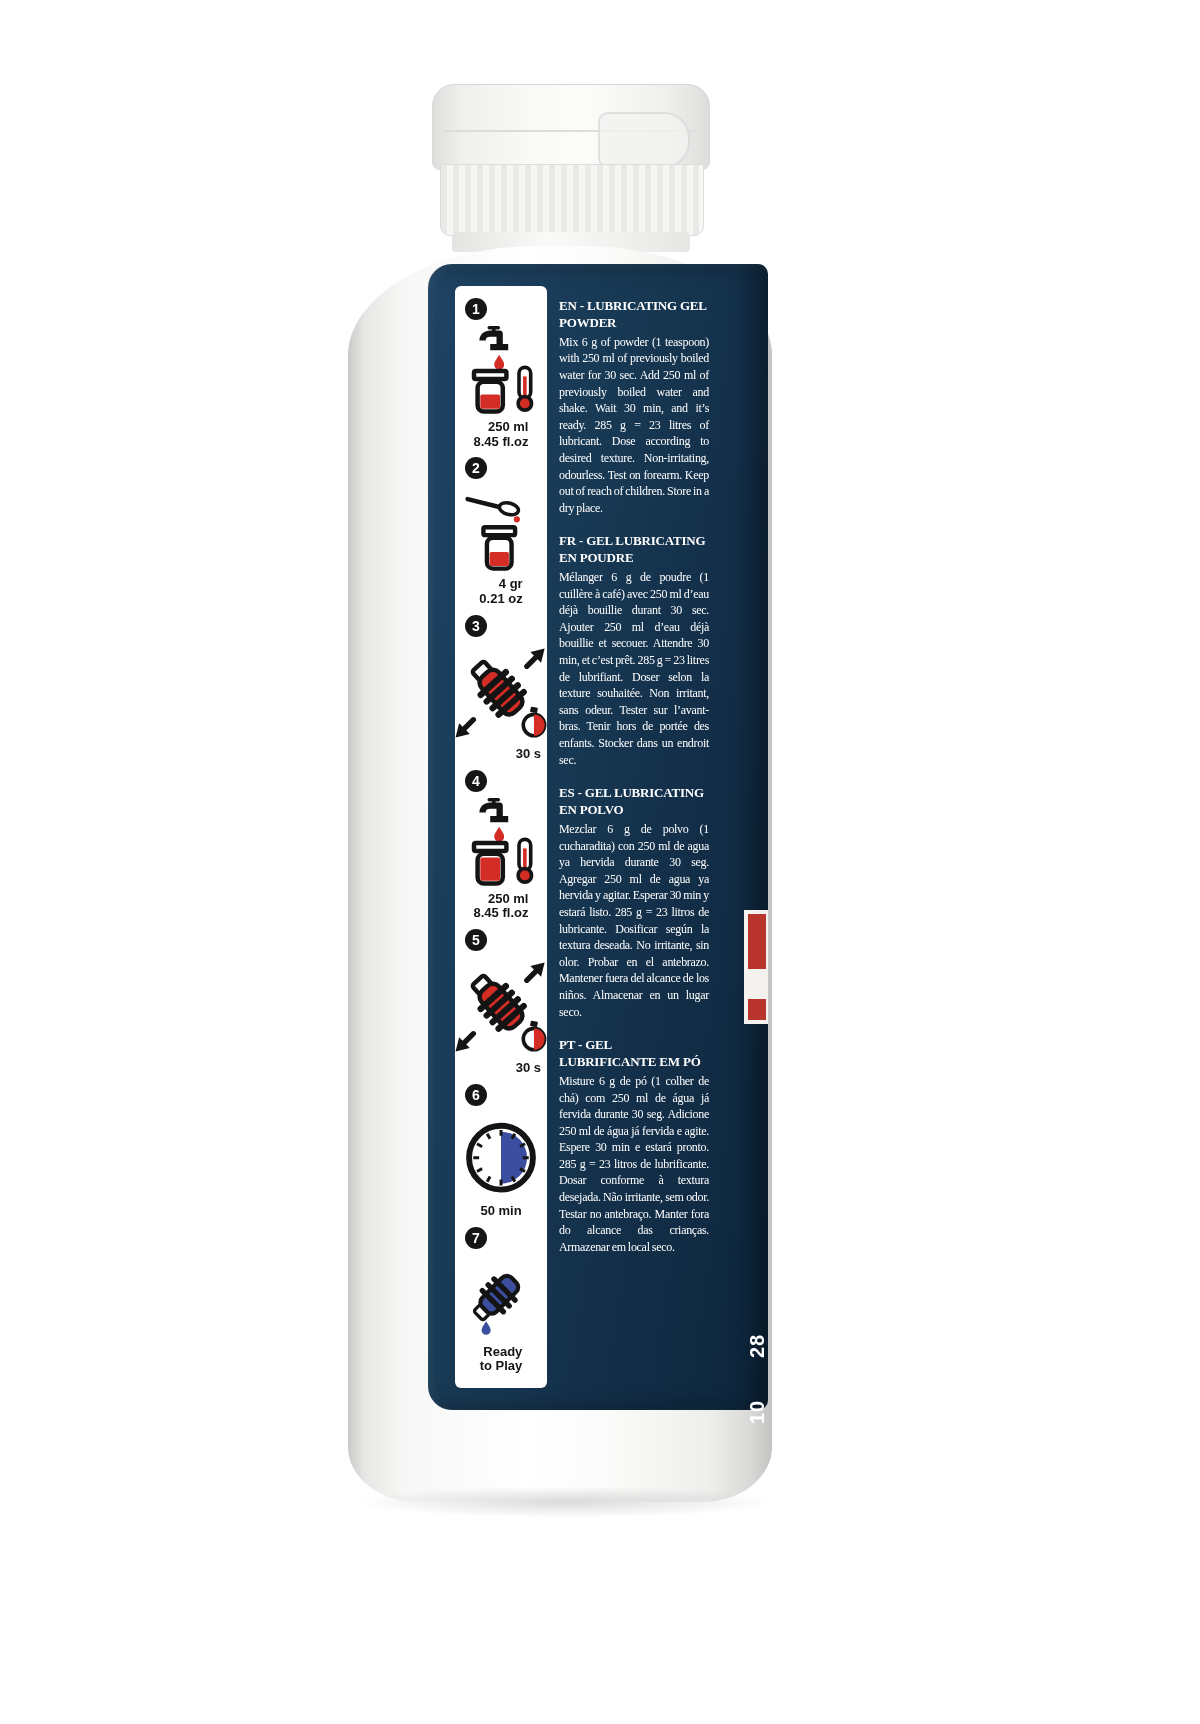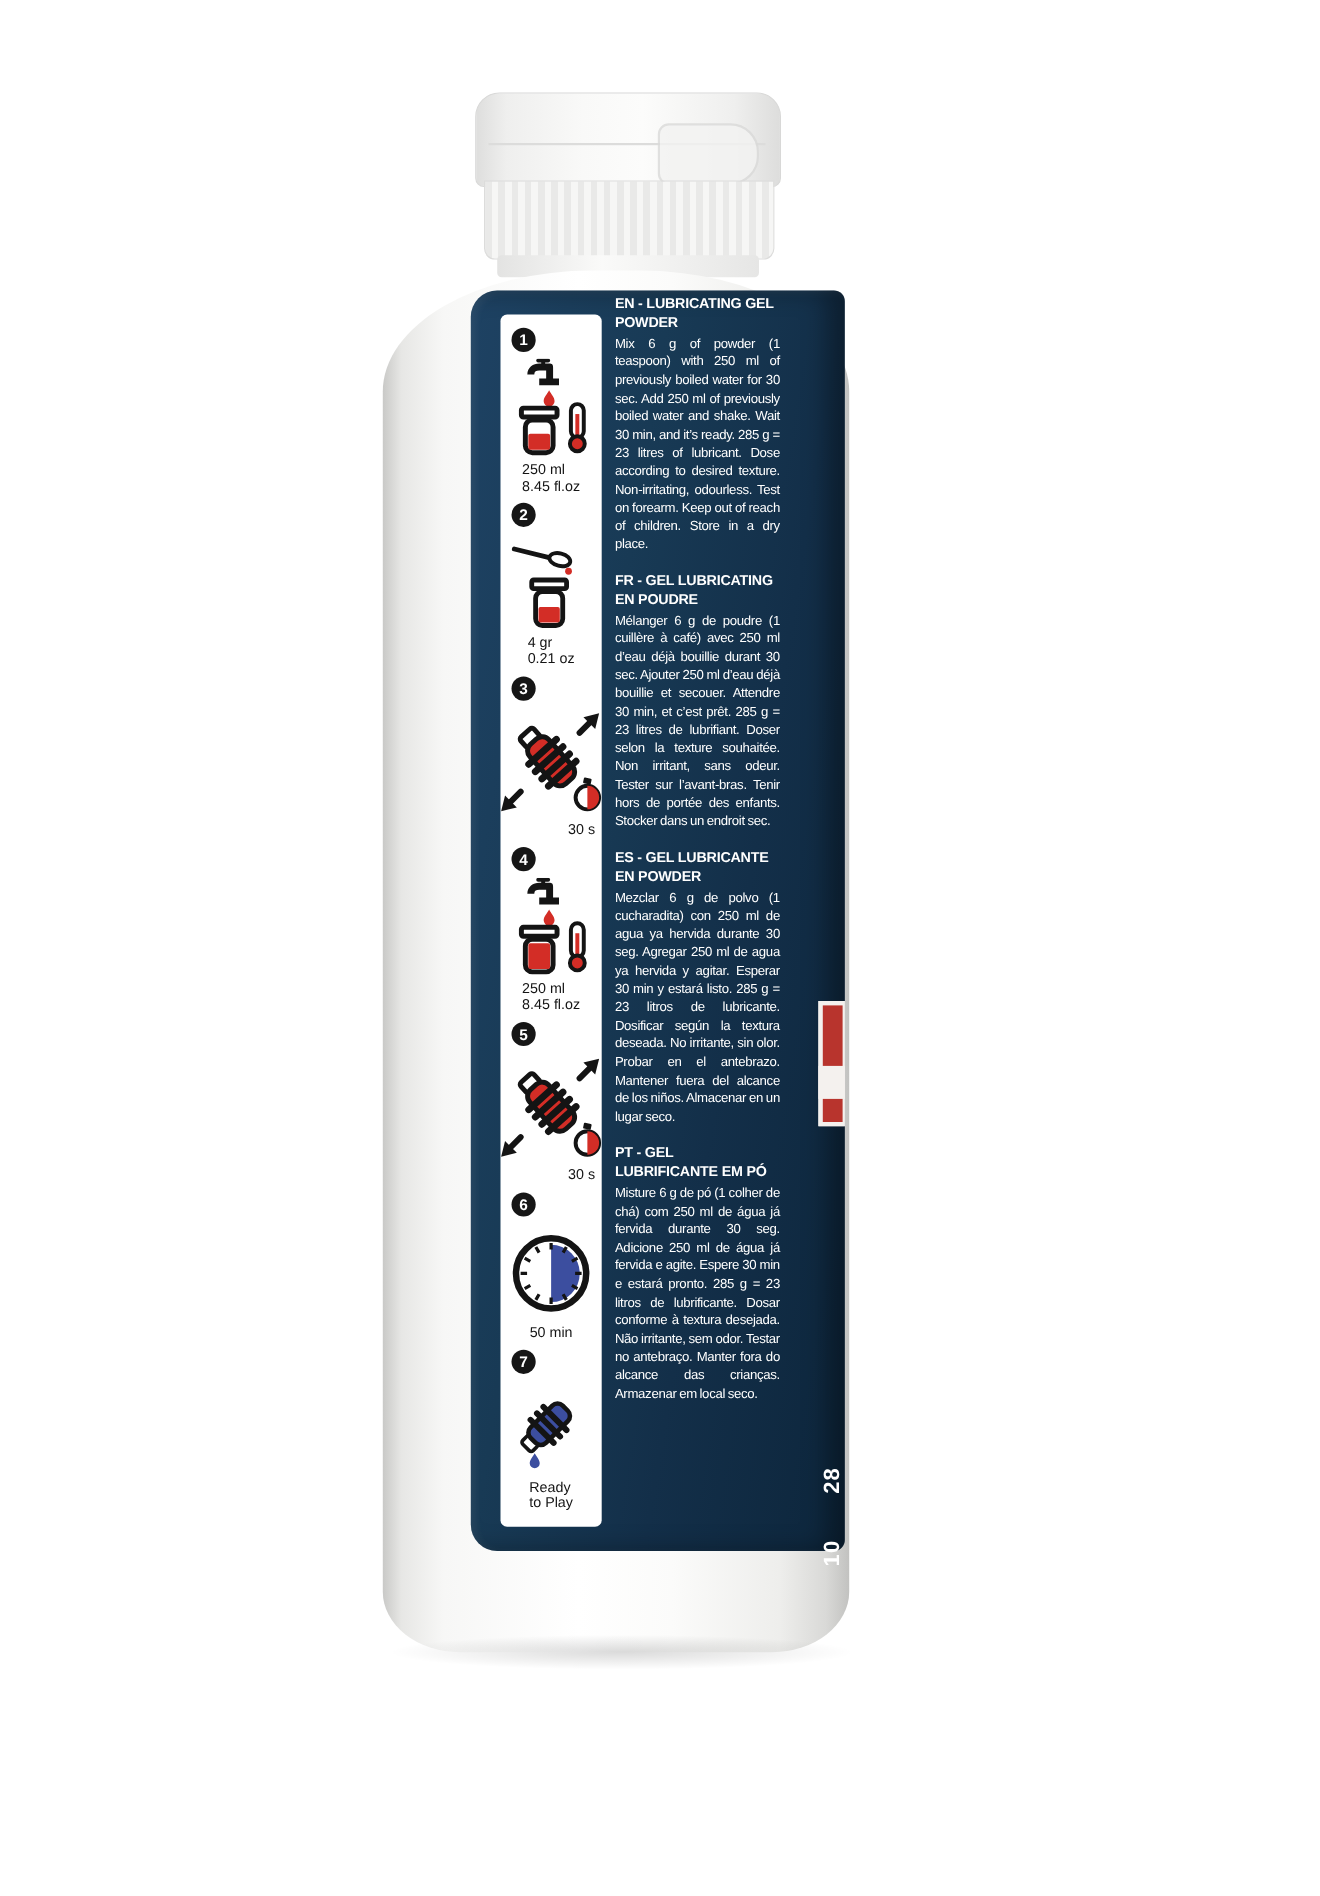--- a/index.html
+++ b/index.html
@@ -30,31 +30,31 @@
     border-radius:24px 10px 10px 24px;
     box-shadow:inset -16px 0 22px rgba(0,0,0,.35), inset 4px 2px 8px rgba(255,255,255,.07);}
   .steps-panel{position:absolute;left:27px;top:22px;width:92px;height:1102px;background:#ffffff;
     border-radius:6px;display:flex;flex-direction:column;justify-content:space-between;
     padding:12px 2px 14px 2px;box-sizing:border-box;}
   .step{display:flex;flex-direction:column;align-items:center;}
   .badge{width:22px;height:22px;border-radius:50%;background:#161616;color:#fff;font-weight:bold;
     font-size:14px;display:flex;align-items:center;justify-content:center;align-self:flex-start;
     margin:0 0 6px 8px;}
   .icon-holder{display:flex;align-items:center;justify-content:center;}
-  .caption{font-weight:normal;font-size:13px;line-height:1.12;color:#141414;text-align:left;
+  .caption{font-weight:bold;font-size:13px;line-height:1.12;color:#141414;text-align:right;
     margin-top:4px;display:flex;flex-direction:column;}
   .caption.cap-right{align-self:flex-end;margin-right:4px;}
   .isvg{display:block;}
   .g-tap-jar-half,.g-tap-jar-full{width:76px;height:90px;}
   .g-spoon-jar{width:74px;height:88px;}
   .g-shake{width:98px;height:100px;}
   .g-clock{width:84px;height:88px;}
   .g-pour{width:80px;height:86px;}
 
-  .text-area{position:absolute;left:131px;top:4px;width:150px;height:1108px;color:#ffffff;}
+  .text-area{position:absolute;left:131px;top:34px;width:150px;height:1108px;color:#ffffff;font-family:Liberation Serif, serif;}
   .lang-section{margin-bottom:17px;}
   .lang-heading{font-weight:bold;font-size:13px;line-height:1.3;letter-spacing:-.2px;
     margin-bottom:2px;text-align:left;}
   .lang-body{font-size:12px;line-height:16.6px;letter-spacing:-.3px;word-spacing:-.6px;
     text-align:justify;}
 
   
   .wrap-logo{position:absolute;left:316px;top:646px;width:24px;height:114px;background:#f4f1ee;
     padding:0;box-shadow:inset 0 0 0 4px #f4f1ee;}
   .wrap-logo .inner{position:absolute;left:4px;top:4px;right:2px;bottom:4px;background:#b8342d;}
@@ -244,21 +244,21 @@
     <div class="lang-heading">EN - LUBRICATING GEL POWDER</div>
     <div class="lang-body">Mix 6 g of powder (1 teaspoon) with 250 ml of previously boiled water for 30 sec. Add 250 ml of previously boiled water and shake. Wait 30 min, and it’s ready. 285 g = 23 litres of lubricant. Dose according to desired texture. Non-irritating, odourless. Test on forearm. Keep out of reach of children. Store in a dry place.</div>
   </div>
 
   <div class="lang-section">
     <div class="lang-heading">FR - GEL LUBRICATING EN POUDRE</div>
     <div class="lang-body">Mélanger 6 g de poudre (1 cuillère à café) avec 250 ml d’eau déjà bouillie durant 30 sec. Ajouter 250 ml d’eau déjà bouillie et secouer. Attendre 30 min, et c’est prêt. 285 g = 23 litres de lubrifiant. Doser selon la texture souhaitée. Non irritant, sans odeur. Tester sur l’avant-bras. Tenir hors de portée des enfants. Stocker dans un endroit sec.</div>
   </div>
 
   <div class="lang-section">
-    <div class="lang-heading">ES - GEL LUBRICANTE EN POWDER</div>
+    <div class="lang-heading">ES - GEL LUBRICATING EN POLVO</div>
     <div class="lang-body">Mezclar 6 g de polvo (1 cucharadita) con 250 ml de agua ya hervida durante 30 seg. Agregar 250 ml de agua ya hervida y agitar. Esperar 30 min y estará listo. 285 g = 23 litros de lubricante. Dosificar según la textura deseada. No irritante, sin olor. Probar en el antebrazo. Mantener fuera del alcance de los niños. Almacenar en un lugar seco.</div>
   </div>
 
   <div class="lang-section">
     <div class="lang-heading">PT - GEL LUBRIFICANTE EM PÓ</div>
     <div class="lang-body">Misture 6 g de pó (1 colher de chá) com 250 ml de água já fervida durante 30 seg. Adicione 250 ml de água já fervida e agite. Espere 30 min e estará pronto. 285 g = 23 litros de lubrificante. Dosar conforme à textura desejada. Não irritante, sem odor. Testar no antebraço. Manter fora do alcance das crianças. Armazenar em local seco.</div>
   </div>
 </div>
 
     <div class="wrap-logo">

